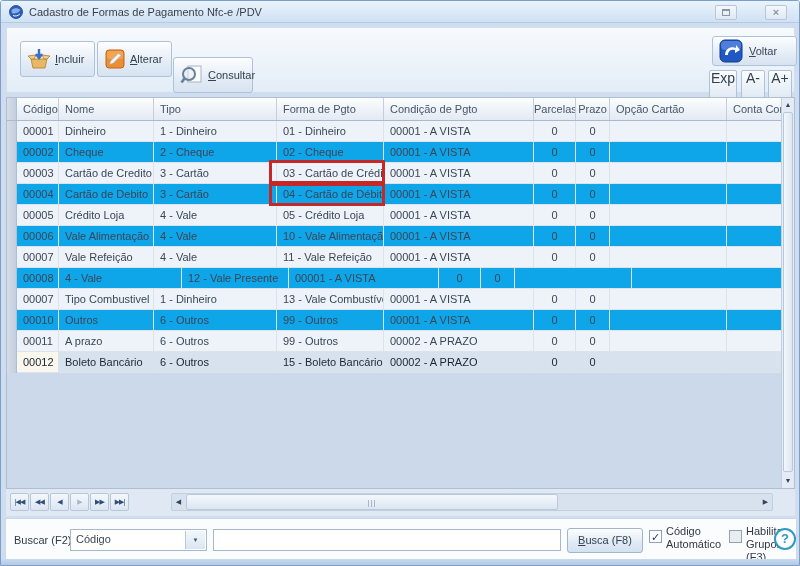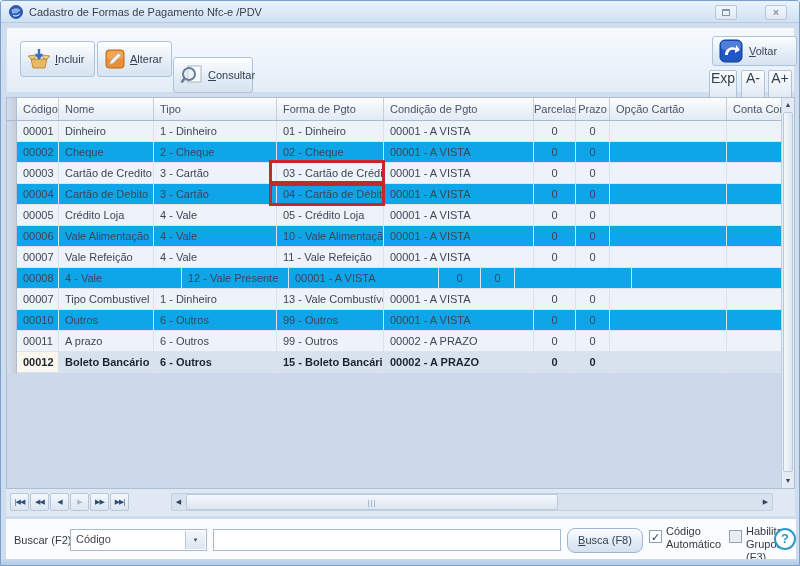--- a/index.html
+++ b/index.html
@@ -32,21 +32,21 @@
 
   
   .grid { position:absolute; left:5px; top:96px; width:789px; height:392px; background:#ccd9ea;
     border:1px solid #aebfd2; overflow:hidden; }
   .gheader { position:absolute; left:0; top:0; right:13px; height:23px; display:flex;
     background:linear-gradient(#fcfdfe,#e2eaf3); border-bottom:1px solid #aab9cb; }
   .gh { line-height:22px; padding-left:6px; border-right:1px solid #c3cfdd; color:#46556a; overflow:hidden; white-space:nowrap; }
   .gbody { position:absolute; left:0; top:23px; right:13px; bottom:0; }
   .trow { display:flex; height:21px; cursor:pointer; }
   .trow.even { background:#eef2f9; } .trow.odd { background:#0ea5e9; }
-  .trow.selected { background:#d8e2ef; color:#1d242e; font-weight:bold; }
+  .trow.selected { background:#d8e2ef; color:#1d242e; font-weight:normal; }
   .trow.selected .c-codigo { background:#faf8ee; }
   .cell { line-height:20px; padding-left:6px; border-right:1px solid #dbe2ec; border-bottom:1px solid #dde3ec; overflow:hidden; white-space:nowrap; }
   .strip { width:10px; background:linear-gradient(90deg,#d6deea,#c3cedd); border-right:1px solid #aebfd2; flex:0 0 auto; }
   .hstrip { width:10px; background:linear-gradient(90deg,#d6deea,#c3cedd); border-right:1px solid #aebfd2; flex:0 0 auto; padding:0; }
   .c-codigo{width:42px;flex:0 0 auto;} .c-nome{width:95px;flex:0 0 auto;} .c-tipo{width:123px;flex:0 0 auto;}
   .c-forma{width:107px;flex:0 0 auto;} .c-condicao{width:150px;flex:0 0 auto;}
   .c-parcelas{width:42px;flex:0 0 auto;text-align:center;padding-left:0;} .c-prazo{width:34px;flex:0 0 auto;text-align:center;padding-left:0;}
   .c-opcao{width:117px;flex:0 0 auto;} .c-conta{width:55px;flex:1 1 auto;border-right:none;}
 
   .vscroll { position:absolute; right:0; top:0; width:13px; bottom:0; background:#e4ebf4; border-left:1px solid #c2cfde; }
@@ -74,21 +74,21 @@
   
   .searchbar { position:absolute; left:4px; top:517px; width:792px; height:43px; background:#fbfcfe; border:1px solid #ccd8e6; }
   .sb-label { position:absolute; left:8px; top:15px; color:#333a44; }
   .combo { position:absolute; left:64px; top:10px; width:137px; height:22px; background:#fff; border:1px solid #a5b8cc; }
   .combo-text { position:absolute; left:5px; top:3px; }
   .combo-btn { position:absolute; right:1px; top:1px; width:20px; height:18px; background:linear-gradient(#f2f7fc,#dbe5f1);
     border-left:1px solid #b9c9dc; text-align:center; font-size:6px; line-height:18px; color:#41546b; cursor:pointer; }
   .search-input { position:absolute; left:207px; top:10px; width:348px; height:22px; border:1px solid #a5b8cc; background:#fff;
     font-family:"Liberation Sans", sans-serif; font-size:11px; padding:0 4px; }
   .busca-btn { position:absolute; left:561px; top:9px; width:76px; height:25px; background:linear-gradient(#fdfeff,#e0eaf5 60%,#d4e1f0);
-    border:1px solid #9fb6cd; border-radius:8px; text-align:center; line-height:23px; color:#33404e; cursor:pointer; }
+    border:1px solid #9fb6cd; border-radius:3px; text-align:center; line-height:23px; color:#33404e; cursor:pointer; }
   .checkbox { position:absolute; width:13px; height:13px; border:1px solid #8ea2b8; background:#fff; top:11px;
     text-align:center; font-size:11px; line-height:12px; color:#1d3a6e; cursor:pointer; }
   .cb1 { left:643px; } .cb2 { left:723px; background:#e9edf2; }
   .cb-label { position:absolute; top:6px; line-height:13px; color:#333a44; cursor:default; }
   .cbl1 { left:660px; } .cbl2 { left:740px; }
   .help { position:absolute; left:768px; top:9px; width:22px; height:22px; border:2px solid #2e9ac4; border-radius:50%;
     text-align:center; line-height:18px; font-weight:bold; color:#2e9ac4; font-size:13px; cursor:pointer; background:#fff; }
 
   .bottom-strip { position:absolute; left:0; bottom:0; width:100%; height:6px; background:linear-gradient(#c9daee,#b2c9e4); }
 </style>

